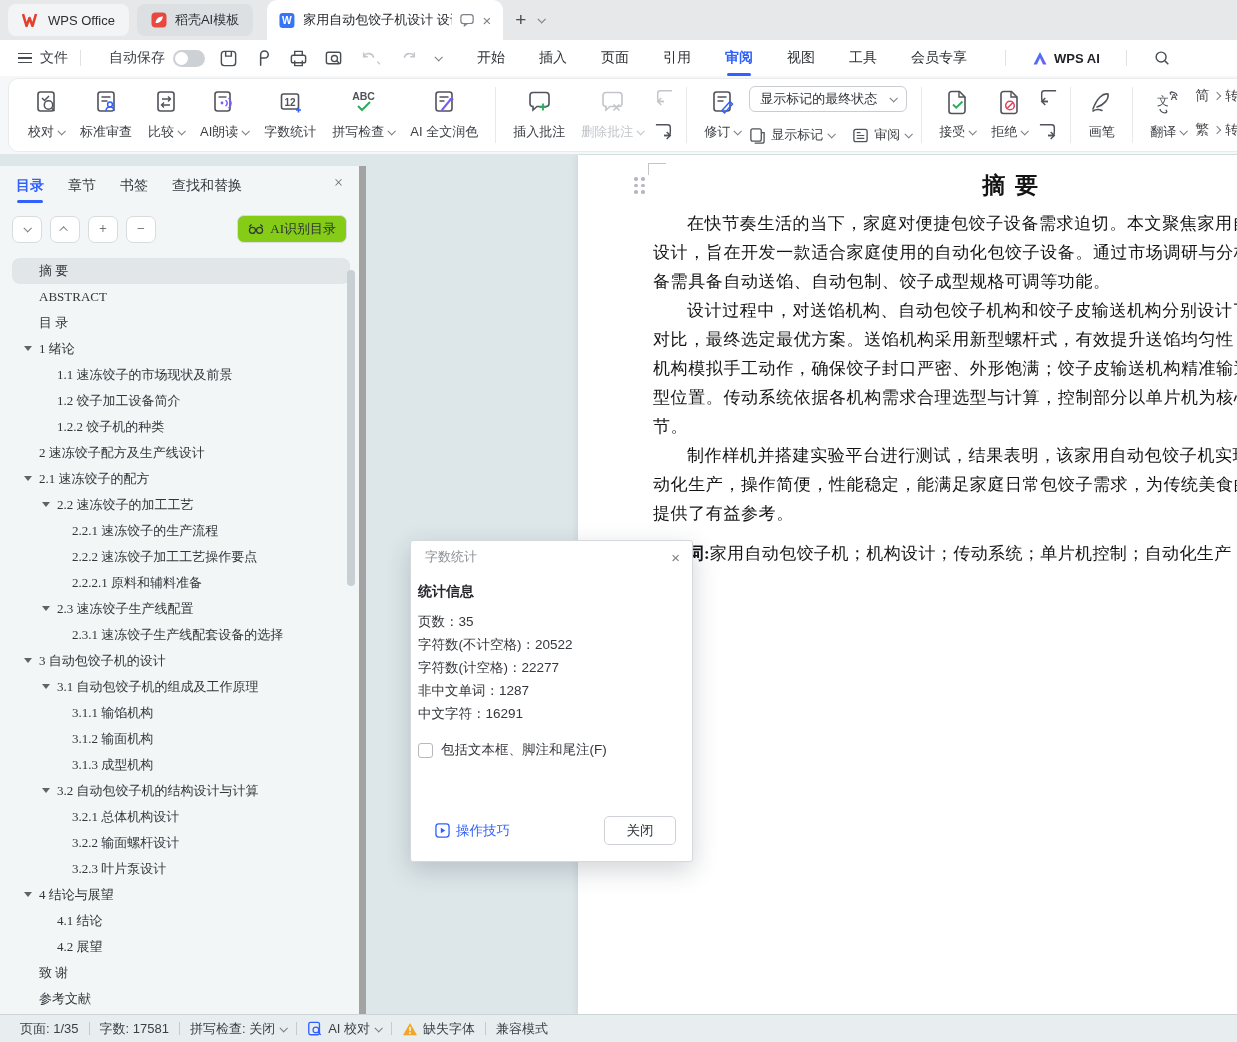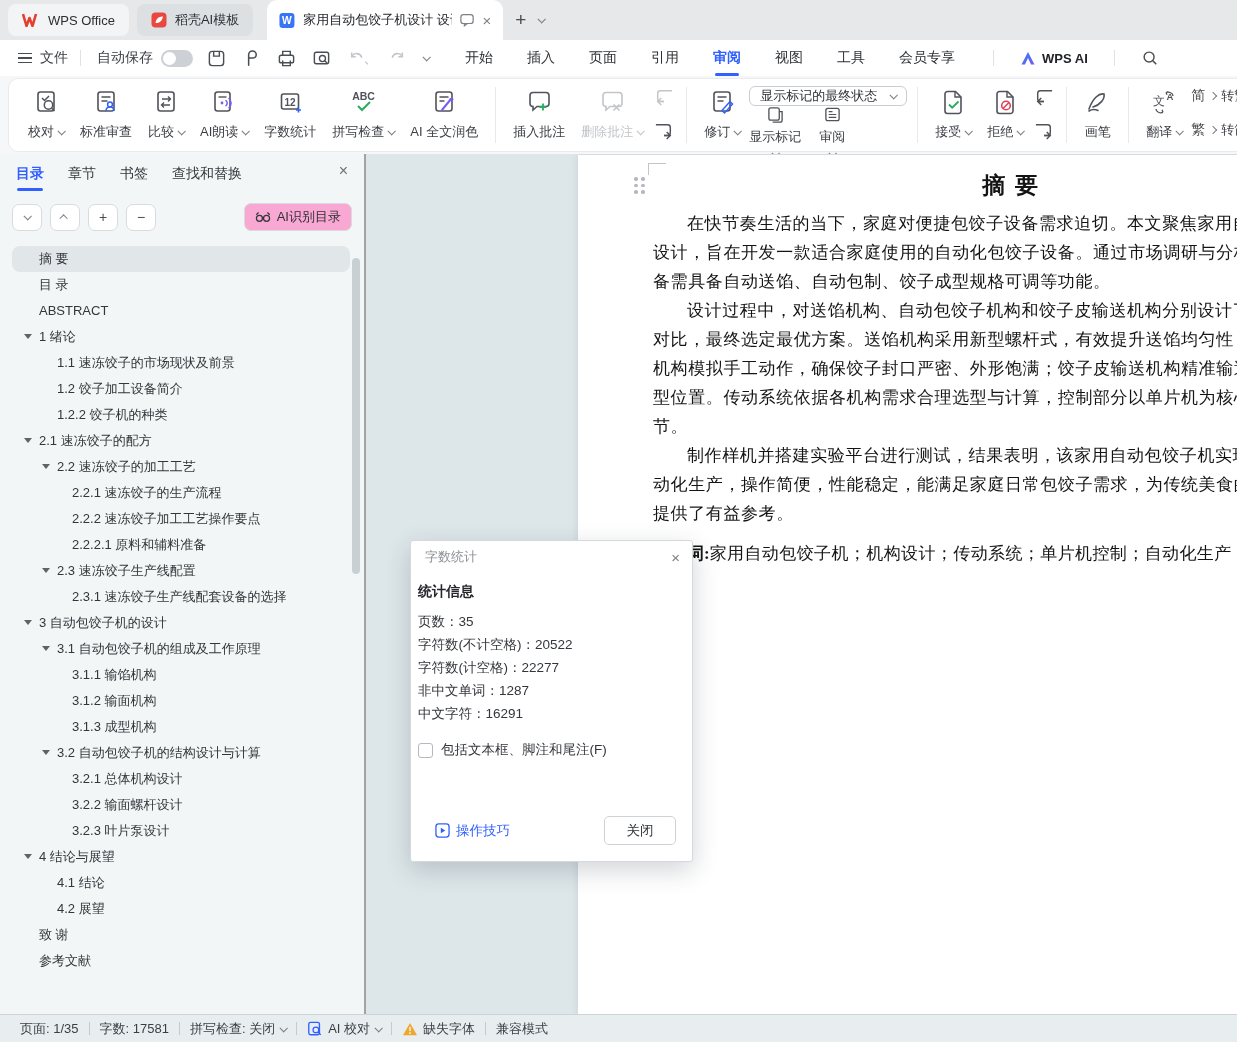--- a/index.html
+++ b/index.html
@@ -17,21 +17,21 @@
   .tab-extra { display:flex; align-items:center; gap:12px; margin-left:12px; color:#5f6368; }
   .xmark { font-size:15px; color:#7d8187; }
   .plus { font-size:19px; color:#4a4d52; }
   .chev { display:inline-block; width:6px; height:6px; border-right:1.4px solid #7a7d82; border-bottom:1.4px solid #7a7d82; transform:rotate(45deg) translateY(-1px); }
 
   
   .menubar { position:absolute; left:0; top:40px; width:100%; height:36px; background:#ffffff; display:flex; align-items:center; font-size:14px; }
   .hamb { display:inline-block; width:14px; margin:0 8px 0 18px; }
   .hamb i { display:block; height:1.6px; background:#4a4d52; margin:3px 0; }
   .mdivider { width:1px; height:16px; background:#dfe2e5; margin:0 12px; }
-  .autosave { display:flex; align-items:center; gap:8px; margin-left:4px; color:#3b3e43; }
+  .autosave { display:flex; align-items:center; gap:8px; margin-left:16px; color:#3b3e43; }
   .toggle { width:32px; height:17px; border-radius:9px; background:#cdd1d6; position:relative; }
   .toggle .knob { position:absolute; left:2px; top:2px; width:13px; height:13px; border-radius:50%; background:#ffffff; }
   .qicons { display:flex; align-items:center; gap:16px; margin-left:14px; }
   .menus { display:flex; align-items:center; gap:34px; margin-left:36px; }
   .mitem { position:relative; color:#2e3135; cursor:default; }
   .mitem.active { color:#3060ff; font-weight:bold; }
   .mitem.active::after { content:""; position:absolute; left:2px; right:2px; bottom:-9px; height:3px; border-radius:2px; background:#3060ff; }
   .menubar .right { display:flex; align-items:center; gap:14px; margin-left:26px; }
   .wpsai { display:flex; align-items:center; gap:6px; font-weight:bold; color:#212328; font-size:13px; }
 
@@ -41,36 +41,36 @@
   .rgroup { display:flex; align-items:flex-start; gap:2px; padding:0 6px; }
   .rdiv { width:1px; height:56px; background:#e7e9eb; margin:0 4px; align-self:center; }
   .rbtn { display:flex; flex-direction:column; align-items:center; gap:7px; padding:5px 7px; border-radius:6px; }
   .rbtn .lbl { display:flex; align-items:center; gap:4px; font-size:13px; color:#3b3e43; white-space:nowrap; }
   .rbtn.disabled .lbl { color:#c2c5c9; }
   svg.ric { width:27px; height:27px; }
   .stackcol { display:flex; flex-direction:column; justify-content:space-between; height:60px; padding:4px 2px; }
   .combo { width:158px; height:26px; border:1px solid #c9cdd2; border-radius:6px; display:flex; align-items:center; justify-content:space-between; padding:0 10px; font-size:13px; color:#2e3135; background:#fff; }
   .revcol { display:flex; flex-direction:column; justify-content:space-between; height:62px; padding:2px 0; }
   .smallrow { display:flex; align-items:center; gap:18px; }
-  .smbtn { display:flex; align-items:center; gap:5px; font-size:13px; color:#3b3e43; white-space:nowrap;flex-direction:column; }
+  .smbtn { display:flex; align-items:center; gap:5px; font-size:13px; color:#3b3e43; white-space:nowrap; }
   .convcol { display:flex; flex-direction:column; justify-content:space-between; height:58px; padding:3px 0; position:relative; }
   .convbtn { display:flex; align-items:center; gap:5px; font-size:13px; color:#3b3e43; white-space:nowrap; }
   .convzi { font-size:14px; color:#4a4d52; }
 
   
   .bodyarea { position:absolute; left:0; top:154px; width:100%; height:860px; background:#dde7ea; overflow:hidden; }
-  .sidebar { position:absolute; left:0; top:0; width:366px; height:100%; background:#f3f6f7; border-right:2px solid #a3a3a3; overflow:hidden; }
+  .sidebar { position:absolute; left:0; top:12px; width:366px; height:100%; background:#f3f6f7; border-right:7px solid #a3a3a3; overflow:hidden;font-family:Liberation Serif, serif; }
   .side-tabs { display:flex; align-items:center; gap:24px; height:40px; padding:0 16px; font-size:14px; color:#34373c; position:relative; }
   .stab { position:relative; }
   .stab.active { color:#3060ff; font-weight:bold; }
   .stab.active::after { content:""; position:absolute; left:1px; right:1px; bottom:-8px; height:3px; border-radius:2px; background:#3060ff; }
   .side-close { position:absolute; right:16px; top:8px; font-size:16px; color:#6d7joint177; color:#6d7177; }
   .side-tools { display:flex; align-items:center; height:46px; padding:0 12px; gap:8px; }
   .sqbtn { width:30px; height:27px; background:#ffffff; border:1px solid #d8dcde; border-radius:7px; display:flex; align-items:center; justify-content:center; color:#4a4d52; font-size:14px; }
-  .aitoc { margin-left:auto; height:28px; background:#f9a8d4; border:1px solid #d8dcde; border-radius:7px; display:flex; align-items:center; gap:6px; padding:4px 10px; font-size:13px; color:#2e3135; }
+  .aitoc { margin-left:auto; height:28px; background:#84cc16; border:1px solid #d8dcde; border-radius:7px; display:flex; align-items:center; gap:6px; padding:4px 10px; font-size:13px; color:#2e3135; }
   .toc { position:absolute; left:0; top:92px; width:352px; bottom:0; overflow:hidden; }
   .trow { position:relative; height:26px; line-height:26px; margin:0 0 0 12px; width:338px; font-size:13px; color:#33363b; white-space:nowrap; border-radius:8px; }
   .trow.sel { background:#e1e6e8; }
   .trow.l0 { padding-left:27px; }
   .trow.l1 { padding-left:45px; }
   .trow.l2 { padding-left:60px; }
   .tri { position:absolute; top:10px; width:0; height:0; border-left:4px solid transparent; border-right:4px solid transparent; border-top:5px solid #5f6368; }
   .tri.t0 { left:12px; } .tri.t1 { left:30px; }
   .sscroll { position:absolute; right:4px; top:104px; width:8px; height:316px; border-radius:4px; background:#c9d0d4; }
 
@@ -495,26 +495,27 @@
               <path d="M1.5 4 L4 1.5 M16.5 4 L14 1.5" stroke="#33363b" stroke-width="1.4"></path>
               <circle cx="5" cy="8" r="3.4" fill="none" stroke="#33363b" stroke-width="1.4"></circle>
               <circle cx="13" cy="8" r="3.4" fill="none" stroke="#33363b" stroke-width="1.4"></circle>
               <path d="M8.4 8 h1.2" stroke="#33363b" stroke-width="1.4"></path>
             </svg>
           <span>AI识别目录</span>
         </span>
       </div>
       <div class="toc">
         <div class="trow l0 sel"><span>摘 要</span></div>
+        <div class="trow l0"><span>ABSTRACT</span></div>
         <div class="trow l0"><span>目  录</span></div>
-        <div class="trow l0"><span>ABSTRACT</span></div>
         <div class="trow l0"><span class="tri t0"></span><span>1 绪论</span></div>
         <div class="trow l1"><span>1.1 速冻饺子的市场现状及前景</span></div>
         <div class="trow l1"><span>1.2 饺子加工设备简介</span></div>
         <div class="trow l1"><span>1.2.2 饺子机的种类</span></div>
+        <div class="trow l0"><span>2 速冻饺子配方及生产线设计</span></div>
         <div class="trow l0"><span class="tri t0"></span><span>2.1 速冻饺子的配方</span></div>
         <div class="trow l1"><span class="tri t1"></span><span>2.2 速冻饺子的加工工艺</span></div>
         <div class="trow l2"><span>2.2.1 速冻饺子的生产流程</span></div>
         <div class="trow l2"><span>2.2.2 速冻饺子加工工艺操作要点</span></div>
         <div class="trow l2"><span>2.2.2.1 原料和辅料准备</span></div>
         <div class="trow l1"><span class="tri t1"></span><span>2.3 速冻饺子生产线配置</span></div>
         <div class="trow l2"><span>2.3.1 速冻饺子生产线配套设备的选择</span></div>
         <div class="trow l0"><span class="tri t0"></span><span>3 自动包饺子机的设计</span></div>
         <div class="trow l1"><span class="tri t1"></span><span>3.1 自动包饺子机的组成及工作原理</span></div>
         <div class="trow l2"><span>3.1.1 输馅机构</span></div>

